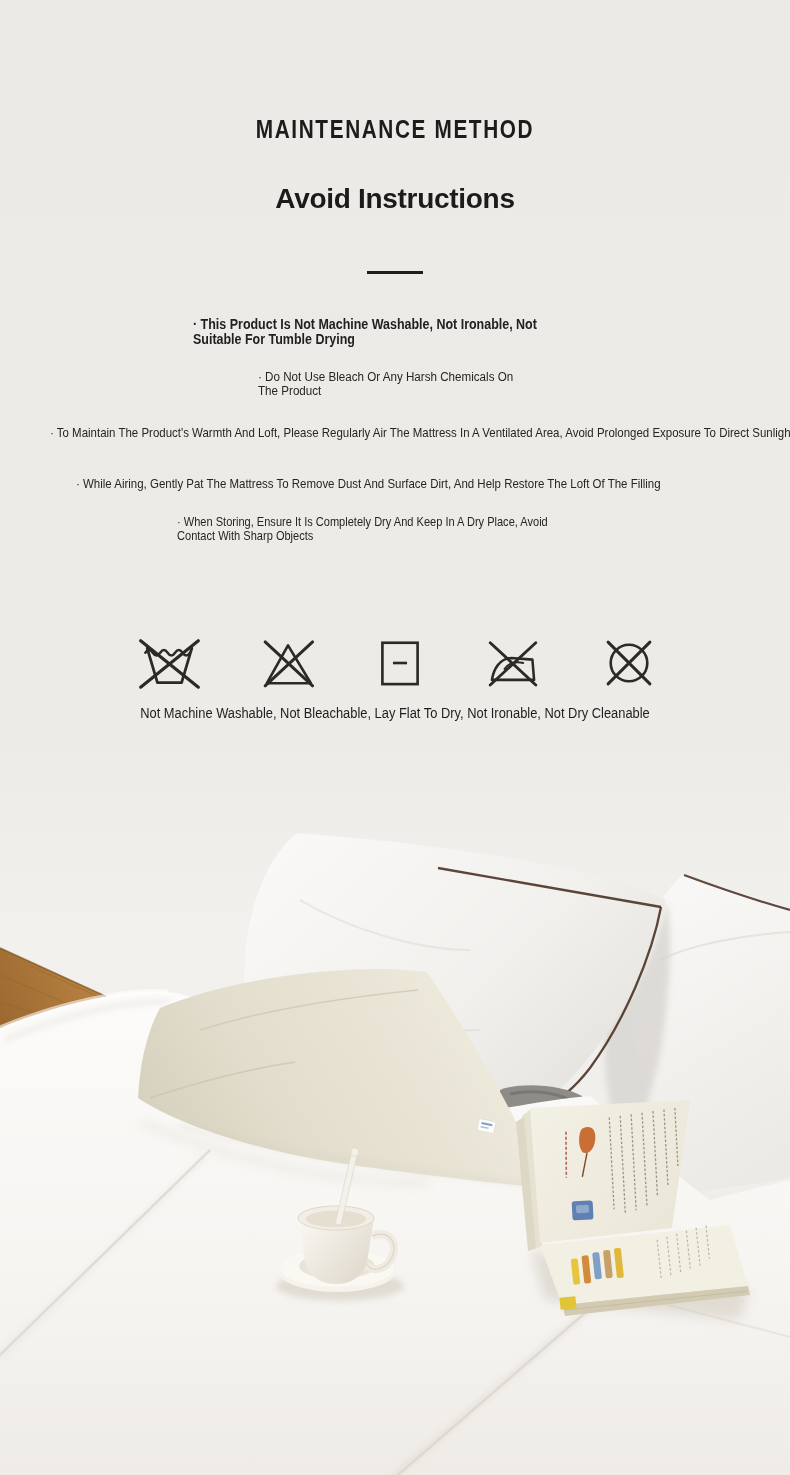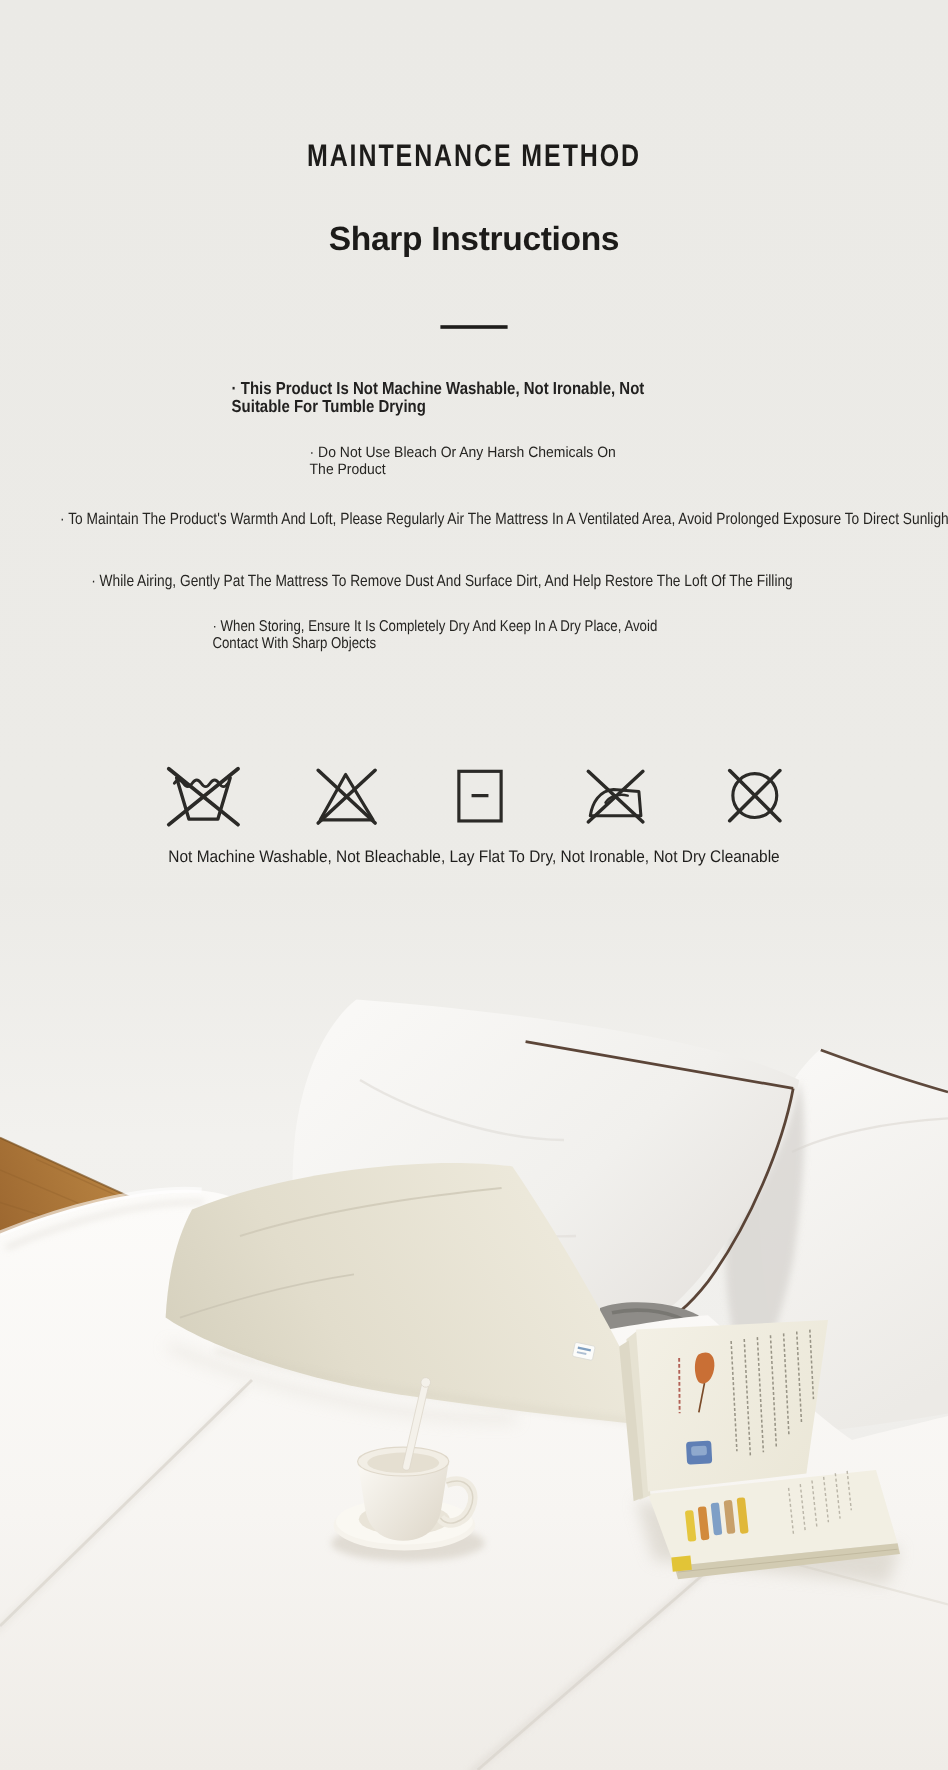--- a/index.html
+++ b/index.html
@@ -46,21 +46,21 @@
     white-space:nowrap;
   }
   .photo{top:740px;left:0;width:790px;height:735px;}
 </style>
 </head>
 <body>
 
 <div class="page">
 
   <div class="abs eyebrow">MAINTENANCE METHOD</div>
-  <div class="abs title">Sharp Instructions</div>
+  <div class="abs title">Avoid Instructions</div>
   <div class="abs rule"></div>
 
   <div class="abs note n1">
     <div>· This Product Is Not Machine Washable, Not Ironable, Not</div>
     <div>Suitable For Tumble Drying</div>
   </div>
   <div class="abs note n2">
     <div>· Do Not Use Bleach Or Any Harsh Chemicals On</div>
     <div>The Product</div>
   </div>

